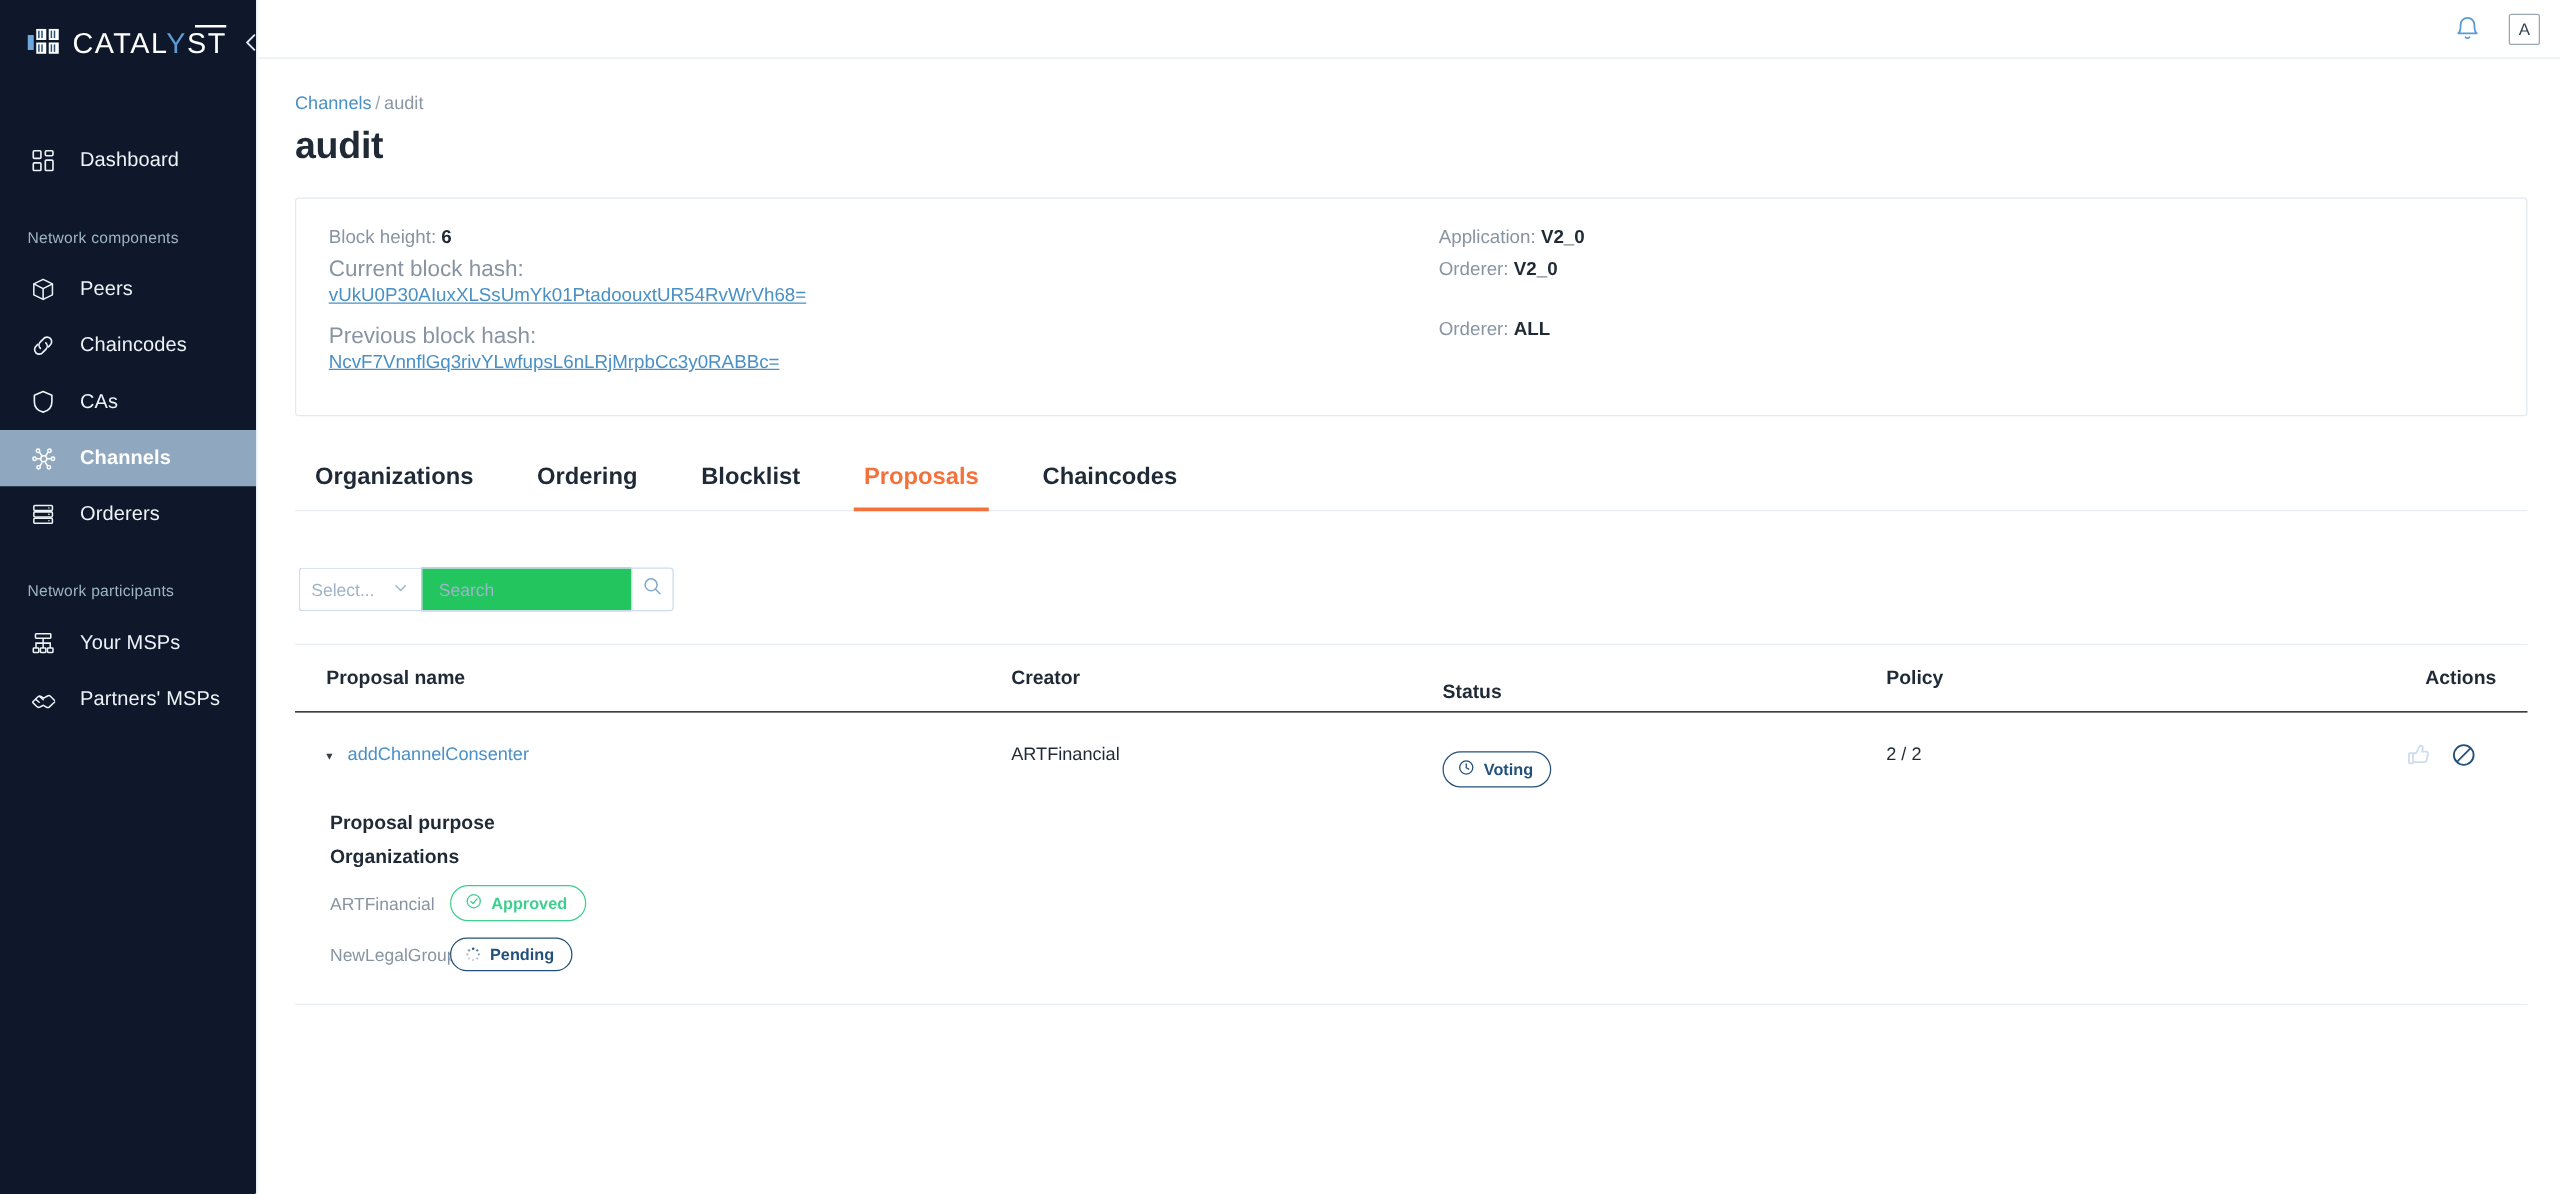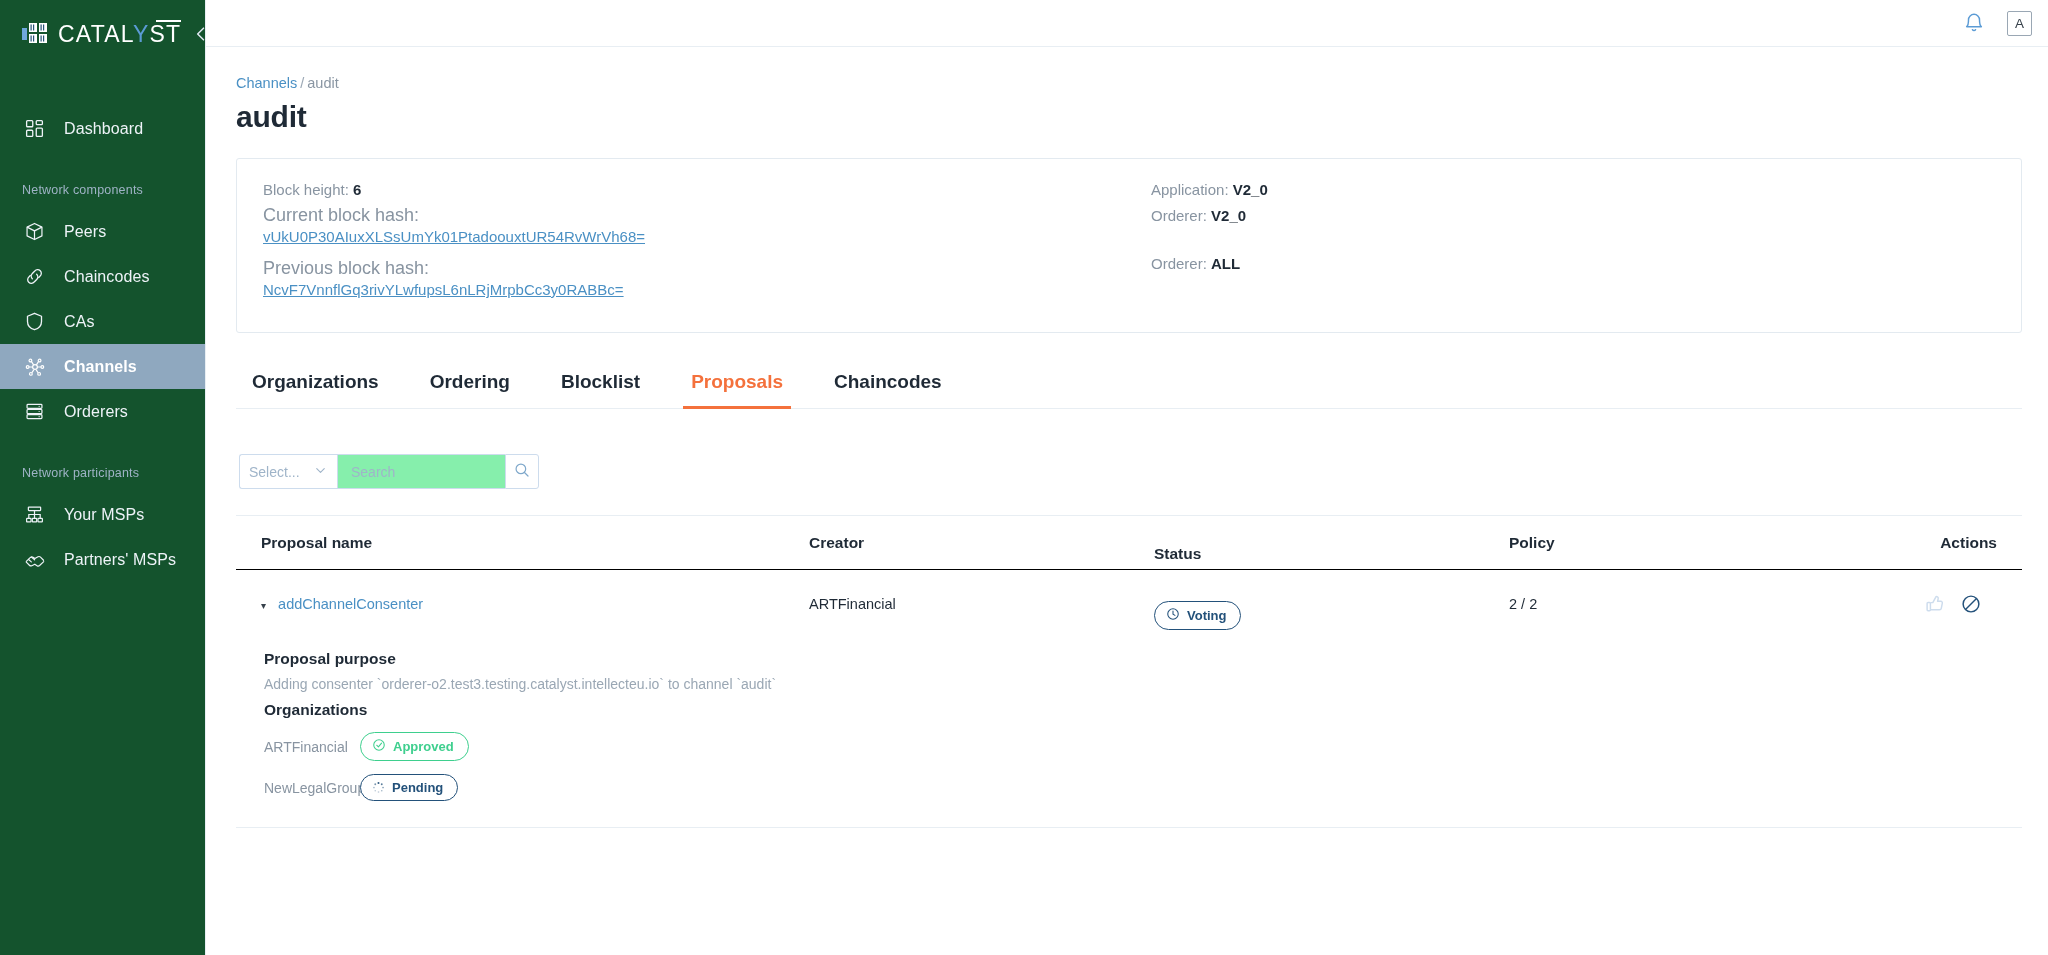--- a/index.html
+++ b/index.html
@@ -8,21 +8,21 @@
     width:2048px; height:955px;
     font-family:"Liberation Sans", sans-serif;
     background:#ffffff; color:#2c3e50;
     overflow:hidden;
   }
   .app { display:flex; width:2048px; height:955px; }
 
   
   .sidebar {
     width:205px; min-width:205px; height:955px;
-    background:#14532d; color:#fff;
+    background:#0f172a; color:#fff;
     display:flex; flex-direction:column;
   }
   .brand {
     height:52px; display:flex; align-items:center;
     padding:0 18px 0 22px; gap:10px; margin-top:8px;
   }
   .brand-logo { width:26px; height:22px; flex:none; }
   .brand-word {
     font-size:23px; letter-spacing:1.2px; font-weight:400;
     color:#ffffff; white-space:nowrap; position:relative;
@@ -99,21 +99,21 @@
 
   .filters { display:flex; margin:45px 0 26px 3px; }
   .select-box {
     width:98px; height:35px; border:1px solid #cddced; border-right:none;
     border-radius:3px 0 0 3px; display:flex; align-items:center;
     padding:0 9px; font-size:14px; color:#9fb4c9; cursor:pointer; background:#fff;
   }
   .select-box .chev { margin-left:auto; color:#9fb4c9; }
   .search-box {
     width:168px; height:35px; border:1px solid #cddced; border-right:none;
-    display:flex; align-items:center; padding:0 11px; background:#86efac;
+    display:flex; align-items:center; padding:0 11px; background:#22c55e;
   }
   .search-box input {
     border:none; outline:none; width:100%; font-size:14px; color:#37414b;
     font-family:"Liberation Sans", sans-serif; background:transparent;
   }
   .search-box input::placeholder { color:#9fb4c9; }
   .search-btn {
     width:34px; height:35px; border:1px solid #cddced; border-radius:0 3px 3px 0;
     display:flex; align-items:center; justify-content:center; cursor:pointer;
     color:#7fa8cb; background:#fff;
@@ -411,21 +411,20 @@
                   <circle cx="12" cy="12" r="8.6"></circle>
                     <path d="M6 18 18 6"></path>
                   </svg>
               </span>
             </div>
           </div>
         </div>
 
         <div class="detail">
           <h4>Proposal purpose</h4>
-          <div class="purpose">Adding consenter `orderer-o2.test3.testing.catalyst.intellecteu.io` to channel `audit`</div>
           <h4>Organizations</h4>
 
           <div class="org-row">
             <span class="org-name">ARTFinancial</span>
             <span class="badge green">
               <span>
                 <svg viewBox="0 0 24 24" width="14" height="14" fill="none" stroke="currentColor" stroke-width="1.8" stroke-linecap="round" stroke-linejoin="round">
                     <circle cx="12" cy="12" r="9"></circle>
                     <polyline points="8 12.4 11 15.2 16.4 8.8"></polyline>
                   </svg>

